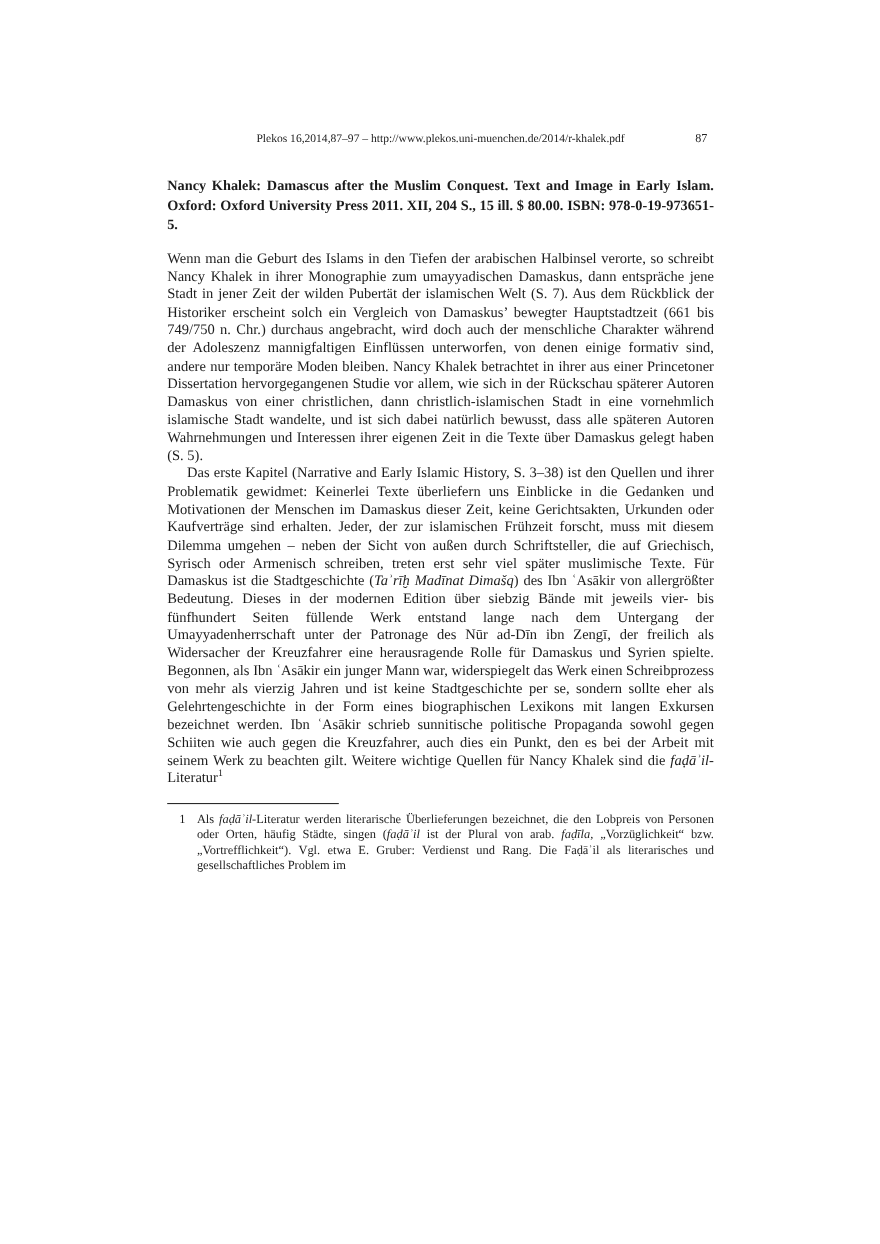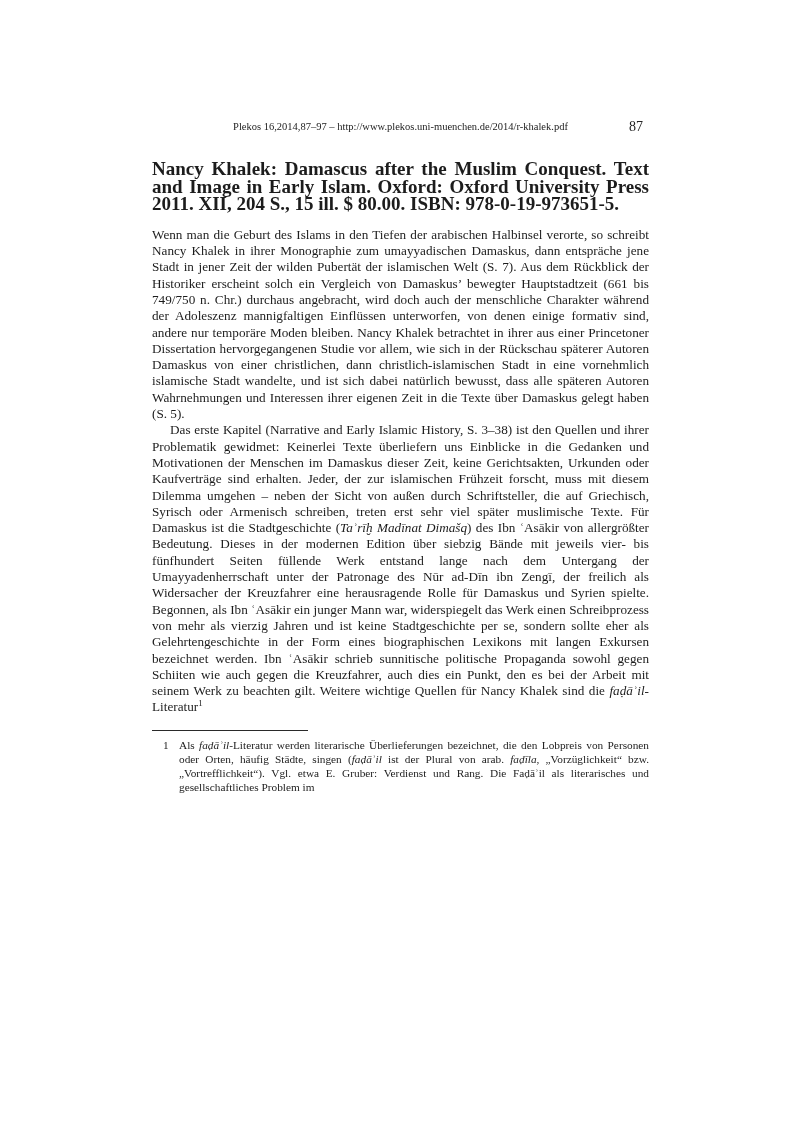--- a/index.html
+++ b/index.html
@@ -24,24 +24,24 @@
     font-size: 10.5px;
     line-height: 13px;
     text-align: center;
     color: #222;
     margin-bottom: 27px;
   }
   .running-head .page-num {
     position: absolute;
     right: 6px;
     top: 0;
-    font-size: 14px;
+    font-size: 11px;
   }
   .title {
-    font-size: 19px;
+    font-size: 13px;
     font-weight: bold;
     line-height: 17.6px;
     text-align: justify;
     margin-bottom: 14px;
   }
   .body-text p {
     font-size: 13.2px;
     line-height: 16.3px;
     text-align: justify;
   }

